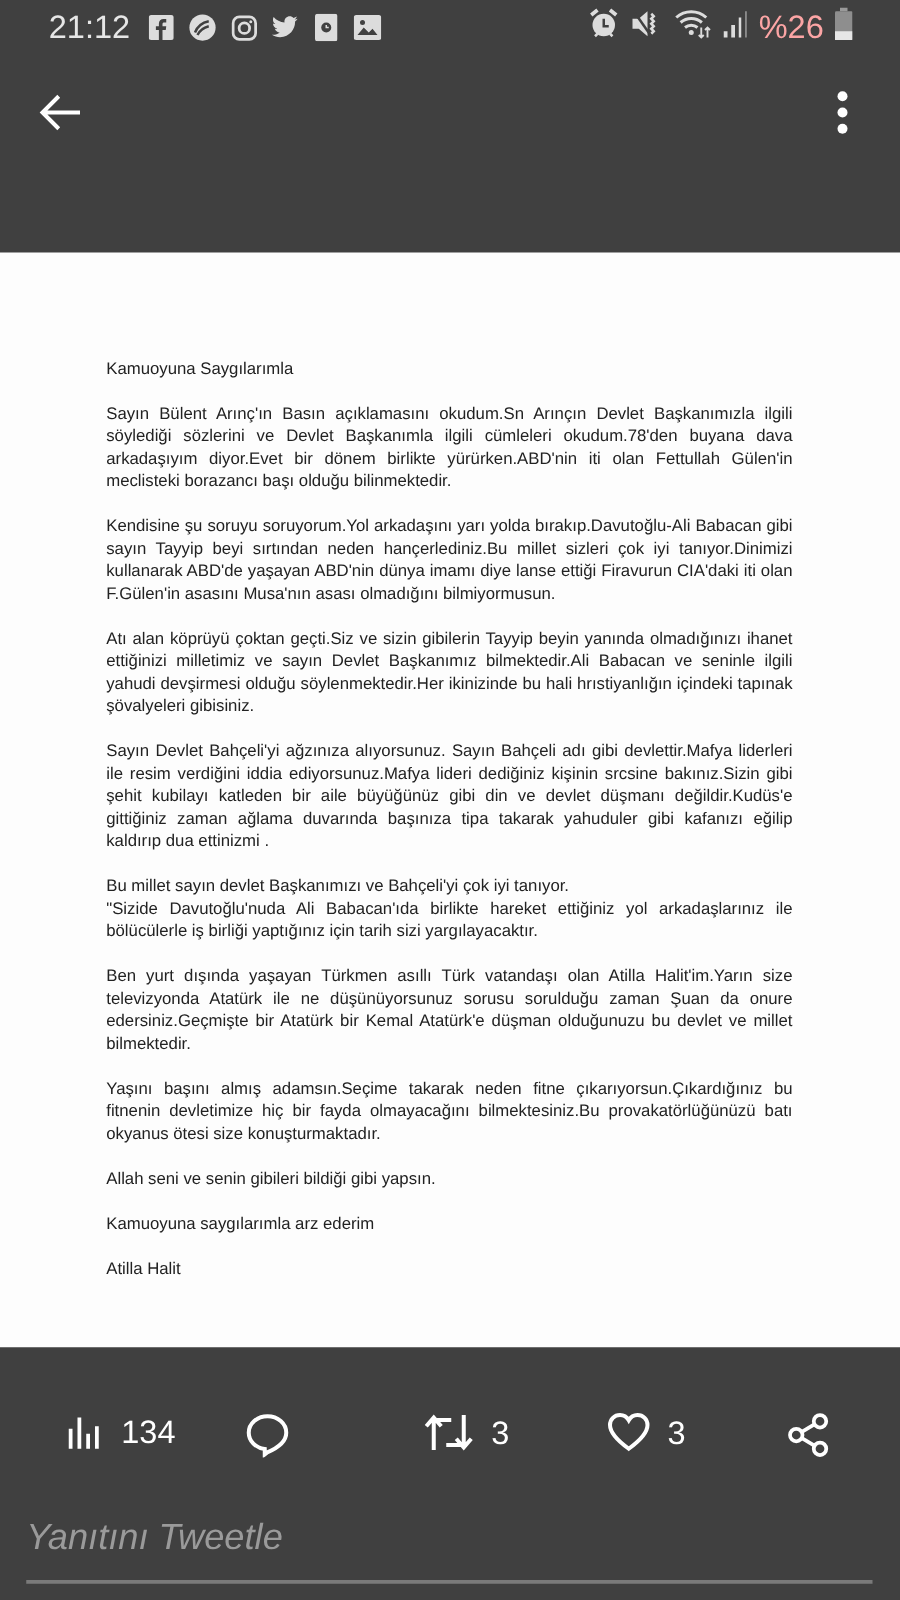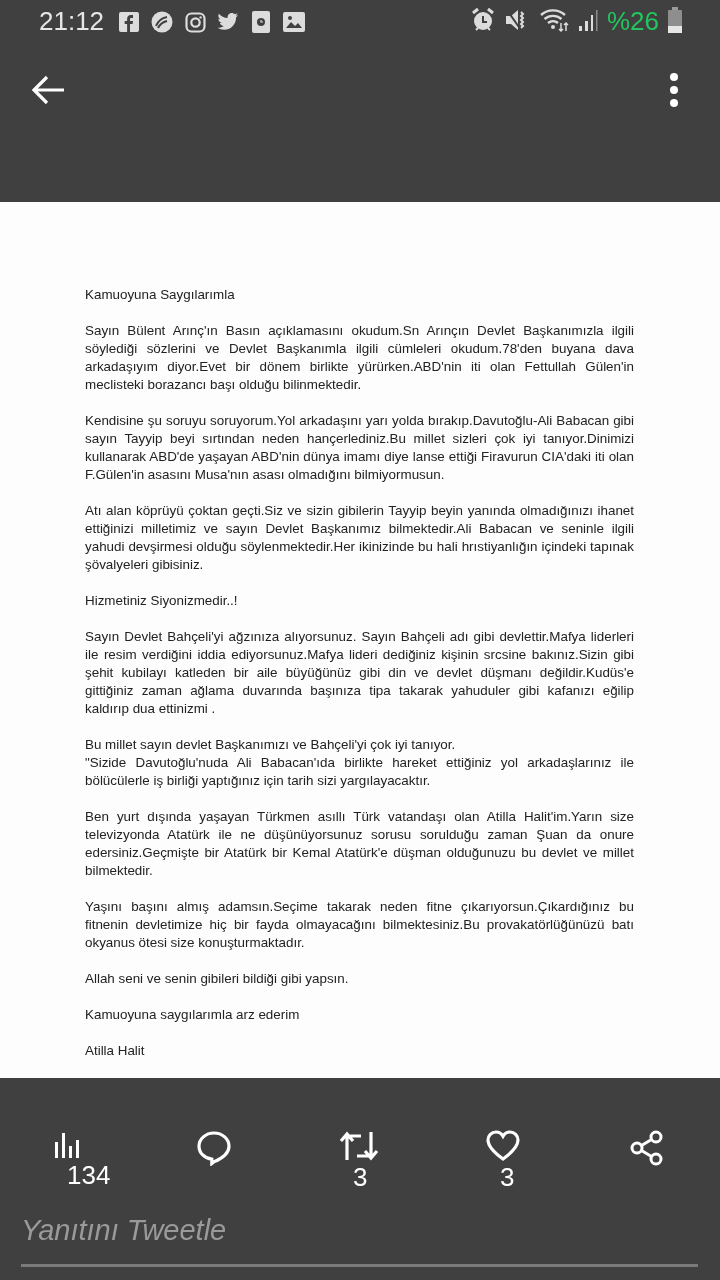--- a/index.html
+++ b/index.html
@@ -11,39 +11,39 @@
   }
   .statusbar {
     position: absolute; left: 0; top: 0; width: 720px; height: 44px;
     background: #404040; color: #e6e6e6;
     display: flex; align-items: center;
   }
   .sb-time { position: absolute; left: 39px; top: 6px; font-size: 26px; color: #e6e6e6; text-align: center; }
   .sb-left-icons { position: absolute; left: 118px; top: 11px; display: flex; gap: 11px; }
   .sb-ico { width: 22px; height: 22px; display: flex; align-items: center; justify-content: center; }
   .sb-right { position: absolute; right: 38px; top: 6px; display: flex; align-items: center; gap: 9px; }
-  .sb-batt-pct { font-size: 26px; color: #22c55e; }
+  .sb-batt-pct { font-size: 26px; color: #fca5a5; }
 
   .appbar { position: absolute; left: 0; top: 44px; width: 720px; height: 158px; background: #404040; }
   .back-btn { position: absolute; left: 30px; top: 30px; width: 40px; height: 36px; cursor: pointer; }
   .more-btn { position: absolute; left: 664px; top: 28px; width: 20px; height: 40px; cursor: pointer; }
 
   .doc {
     position: absolute; left: 0; top: 202px; width: 720px; height: 876px;
     background: #fdfdfd;
   }
   .doc-inner {
     position: absolute; left: 85px; top: 84px; width: 549px;
     font-size: 13.4px; line-height: 18px; color: #222;
   }
   .doc-inner p { margin: 0 0 18px 0; text-align: justify; }
   .doc-inner p.tight { margin-bottom: 0; }
 
   .actions { position: absolute; left: 0; top: 1078px; width: 720px; height: 202px; background: #404040; }
-  .act { position: absolute; top: 52px; display: flex; cursor: pointer; flex-direction: column; }
+  .act { position: absolute; top: 52px; display: flex; align-items: center; cursor: pointer; }
   .act span { color: #ffffff; font-size: 26px; margin-left: 14px; }
   .reply {
     position: absolute; left: 21px; top: 136px; font-size: 29px; color: #9a9a9a; font-style: italic;
   }
   .reply-line { position: absolute; left: 21px; top: 1264px; width: 677px; height: 3px; background: #7a7a7a; }
 </style>
 </head>
 <body>
 
 <div class="statusbar">
@@ -144,21 +144,20 @@
       </svg>
   </div>
 </div>
 
 <div class="doc">
   <div class="doc-inner">
     <p>Kamuoyuna Saygılarımla</p>
     <p>Sayın Bülent Arınç'ın Basın açıklamasını okudum.Sn Arınçın Devlet Başkanımızla ilgili söylediği sözlerini ve Devlet Başkanımla ilgili cümleleri okudum.78'den buyana dava arkadaşıyım diyor.Evet bir dönem birlikte yürürken.ABD'nin iti olan Fettullah Gülen'in meclisteki borazancı başı olduğu bilinmektedir.</p>
     <p>Kendisine şu soruyu soruyorum.Yol arkadaşını yarı yolda bırakıp.Davutoğlu-Ali Babacan gibi sayın Tayyip beyi sırtından neden hançerlediniz.Bu millet sizleri çok iyi tanıyor.Dinimizi kullanarak ABD'de yaşayan ABD'nin dünya imamı diye lanse ettiği Firavurun CIA'daki iti olan F.Gülen'in asasını Musa'nın asası olmadığını bilmiyormusun.</p>
     <p>Atı alan köprüyü çoktan geçti.Siz ve sizin gibilerin Tayyip beyin yanında olmadığınızı ihanet ettiğinizi milletimiz ve sayın Devlet Başkanımız bilmektedir.Ali Babacan ve seninle ilgili yahudi devşirmesi olduğu söylenmektedir.Her ikinizinde bu hali hrıstiyanlığın içindeki tapınak şövalyeleri gibisiniz.</p>
-    <p>Hizmetiniz Siyonizmedir..!</p>
     <p>Sayın Devlet Bahçeli'yi ağzınıza alıyorsunuz. Sayın Bahçeli adı gibi devlettir.Mafya liderleri ile resim verdiğini iddia ediyorsunuz.Mafya lideri dediğiniz kişinin srcsine bakınız.Sizin gibi şehit kubilayı katleden bir aile büyüğünüz gibi din ve devlet düşmanı değildir.Kudüs'e gittiğiniz zaman ağlama duvarında  başınıza tipa takarak yahuduler gibi kafanızı eğilip kaldırıp dua ettinizmi .</p>
     <p class="tight">Bu millet sayın devlet Başkanımızı ve Bahçeli'yi çok iyi tanıyor.</p>
     <p>"Sizide Davutoğlu'nuda Ali Babacan'ıda birlikte hareket ettiğiniz yol arkadaşlarınız ile bölücülerle iş birliği yaptığınız için tarih sizi yargılayacaktır.</p>
     <p>Ben yurt dışında yaşayan Türkmen asıllı Türk vatandaşı olan Atilla Halit'im.Yarın size televizyonda Atatürk ile ne düşünüyorsunuz sorusu sorulduğu zaman Şuan da onure edersiniz.Geçmişte bir Atatürk bir Kemal Atatürk'e düşman olduğunuzu bu devlet ve millet bilmektedir.</p>
     <p>Yaşını başını almış adamsın.Seçime takarak neden fitne çıkarıyorsun.Çıkardığınız bu fitnenin devletimize hiç bir fayda olmayacağını bilmektesiniz.Bu provakatörlüğünüzü batı okyanus ötesi size konuşturmaktadır.</p>
     <p>Allah seni ve senin gibileri bildiği gibi yapsın.</p>
     <p>Kamuoyuna saygılarımla arz ederim</p>
     <p>Atilla Halit</p>
   </div>
 </div>

